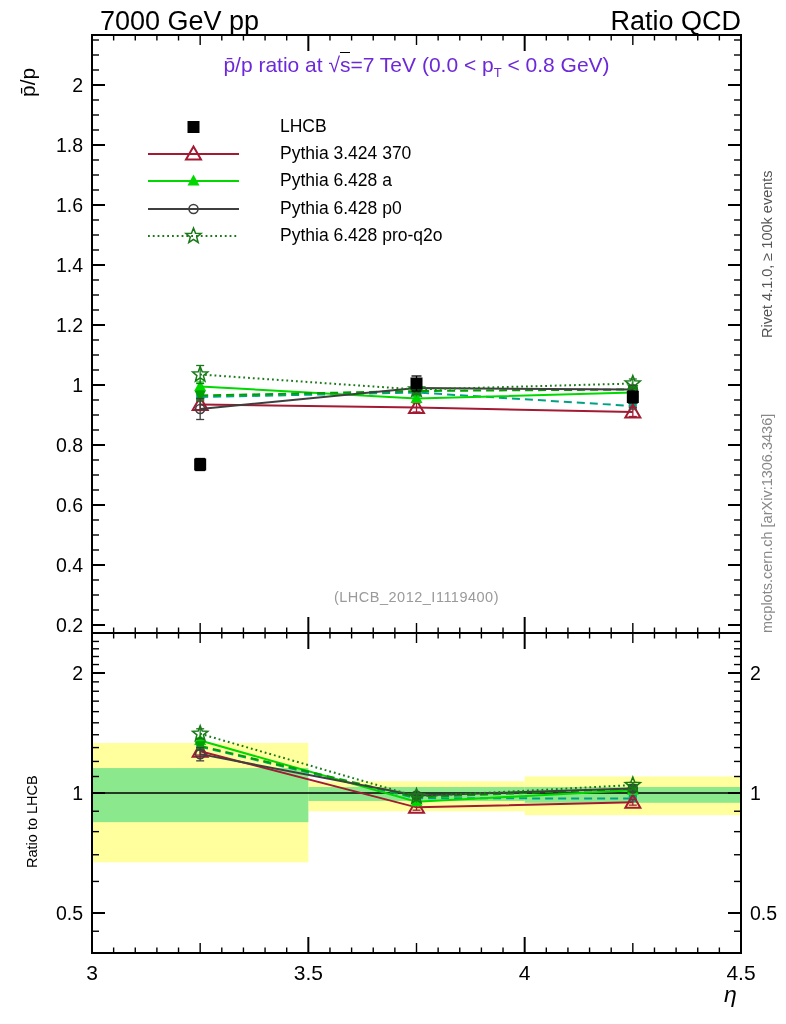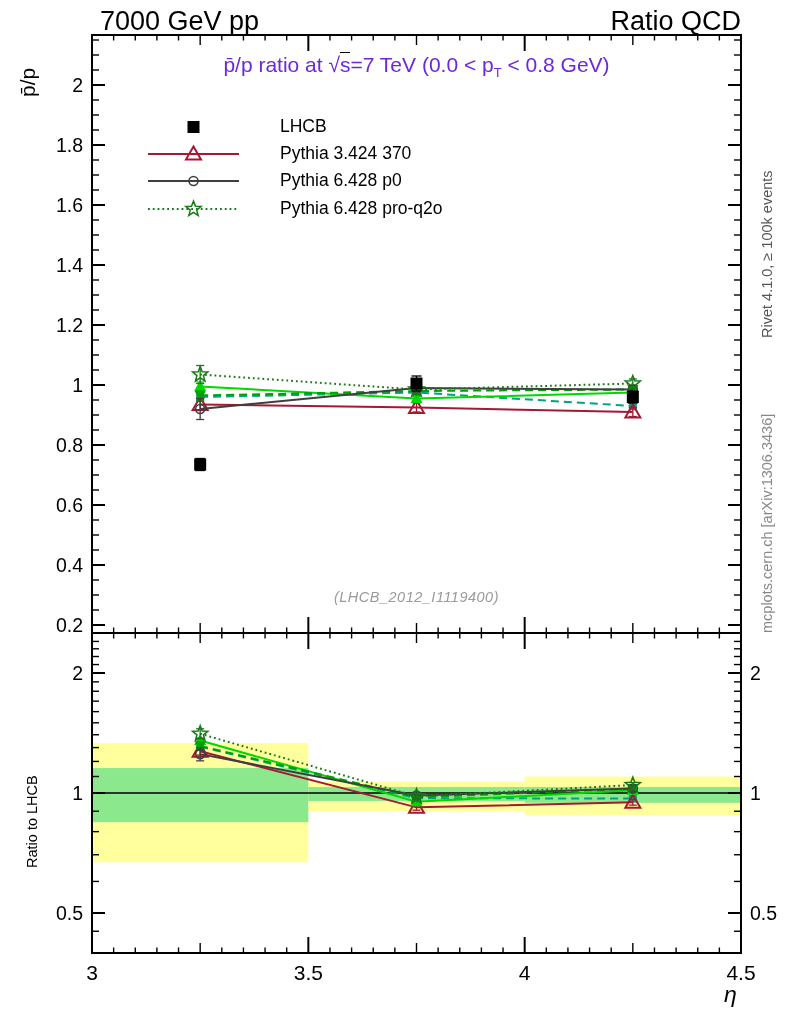--- a/index.html
+++ b/index.html
@@ -9,21 +9,21 @@
   #hdr-left{left:100px;}
   #hdr-right{right:45px;}
   .vtext{position:absolute;transform:rotate(-90deg);transform-origin:0 0;white-space:nowrap;}
   #ylabel-main{left:16px;top:97px;font-size:21px;color:#000;}
   #rivet-note{left:759px;top:338px;font-size:14.5px;color:#555;}
   #mcplots-note{left:759px;top:633px;font-size:14.5px;color:#888;}
   #ratio-ylabel{left:24px;top:868px;font-size:14.5px;color:#000;}
   #plot-title{left:92px;width:649px;top:53px;text-align:center;font-size:21px;color:#6d28d9;white-space:nowrap;}
   #plot-title .sqrt-arg{border-top:1.6px solid #000;}
   #plot-title sub{font-size:0.62em;}
-  #watermark{left:92px;width:649px;top:589px;text-align:center;font-size:14.5px;color:#9a9a9a;letter-spacing:0.5px;font-style:italic;}
+  #watermark{left:92px;width:649px;top:589px;text-align:center;font-size:14.5px;color:#9a9a9a;letter-spacing:0.5px;}
   #eta-label{left:724px;top:981px;font-size:23px;font-style:italic;color:#000;}
   #legend{left:145px;top:116px;}
   .lg-row{display:flex;align-items:flex-start;height:27.2px;gap:28px;}
   .lg-label{margin-left:10px;font-size:17.5px;color:#000;white-space:nowrap;}
   svg{display:block;}
 </style>
 </head>
 <body>
 
 <div class="stage">
@@ -510,20 +510,27 @@
       </div>
       <div class="lg-row">
         <svg width="97" height="22">
           <line x1="3" y1="11" x2="94" y2="11" stroke="#A31A33" stroke-width="2" stroke-dasharray="none"></line>
           <path d="M 48.5 3.5 L 56 16.5 L 41 16.5 Z" fill="none" stroke="#A31A33" stroke-width="2"></path>
         </svg>
         <span class="lg-label">Pythia 3.424 370</span>
       </div>
       <div class="lg-row">
         <svg width="97" height="22">
+          <line x1="3" y1="11" x2="94" y2="11" stroke="#00D800" stroke-width="2" stroke-dasharray="none"></line>
+          <path d="M 48.5 4.5 L 54.5 15.5 L 42.5 15.5 Z" fill="#00D800"></path>
+        </svg>
+        <span class="lg-label">Pythia 6.428 a</span>
+      </div>
+      <div class="lg-row">
+        <svg width="97" height="22">
           <line x1="3" y1="11" x2="94" y2="11" stroke="#3F3F3F" stroke-width="2" stroke-dasharray="none"></line>
           <circle cx="48.5" cy="11" r="4.5" fill="none" stroke="#3F3F3F" stroke-width="1.6"></circle>
         </svg>
         <span class="lg-label">Pythia 6.428 p0</span>
       </div>
       <div class="lg-row">
         <svg width="97" height="22">
           <line x1="3" y1="11" x2="94" y2="11" stroke="#177A17" stroke-width="2" stroke-dasharray="1.8,3"></line>
           <polygon points="48.5,3.0 50.5,8.2 56.1,8.5 51.7,12.1 53.2,17.5 48.5,14.4 43.8,17.5 45.3,12.1 40.9,8.5 46.5,8.2" fill="none" stroke="#177A17" stroke-width="1.5"></polygon>
         </svg>

